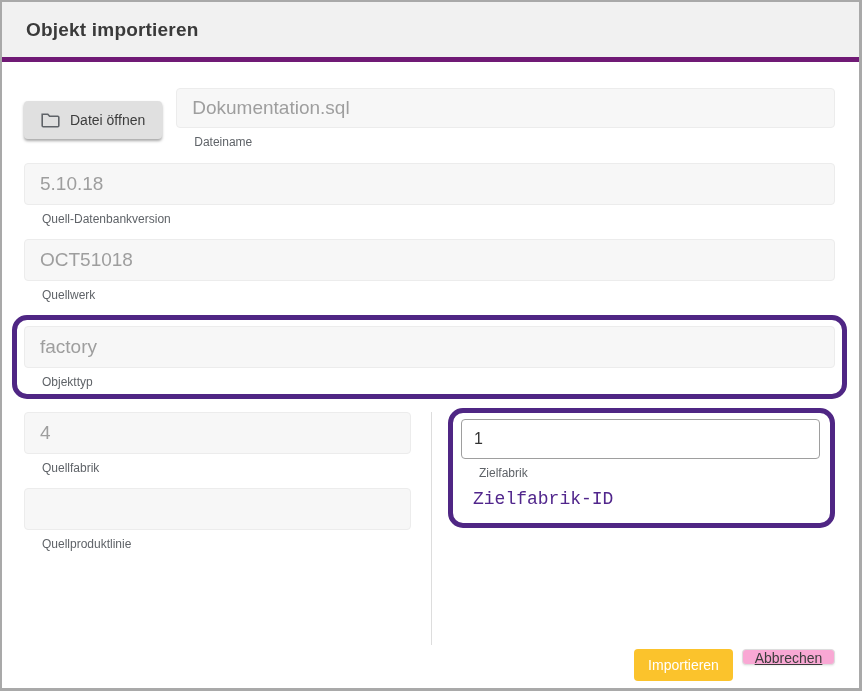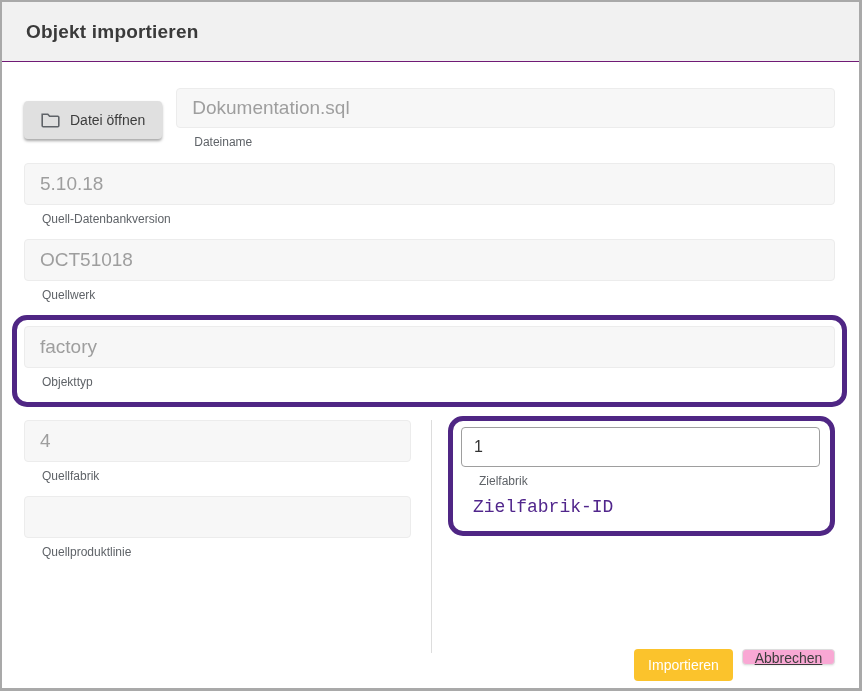--- a/index.html
+++ b/index.html
@@ -3,21 +3,21 @@
 <meta charset="utf-8">
 <style>
   * { box-sizing: border-box; margin: 0; padding: 0; }
   html, body { width: 862px; height: 691px; background: #fff; }
   .frame {
     position: relative; width: 862px; height: 691px; background: #fff;
     border: 2px solid #a9a9a9; border-right-width: 3px; border-bottom-width: 3px;
     overflow: hidden; font-family: "Liberation Sans", sans-serif;
   }
   .header {
-    height: 60px; background: #f1f1f1; border-bottom: 1px solid #701a75;
+    height: 60px; background: #f1f1f1; border-bottom: 5px solid #701a75;
     display: flex; align-items: center; padding: 0 24px;
   }
   .title { font-size: 19px; font-weight: 700; color: #3a3a3a; letter-spacing: .2px; }
   .body { padding: 26px 24px 0 22px; }
 
   .gray-input {
     display: block; width: 100%; height: 42px; background: #f7f7f7;
     border: 1px solid #ececec; border-radius: 4px; padding: 0 15px;
     font-size: 19px; color: #9e9e9e; font-family: "Liberation Sans", sans-serif;
   }
@@ -34,21 +34,21 @@
     display: flex; align-items: center; gap: 10px; cursor: pointer;
     box-shadow: 0 2px 3px rgba(0,0,0,.35); font-family: "Liberation Sans", sans-serif;
     white-space: nowrap;
   }
   .folder-icon { display: inline-flex; }
 
   .hl-box {
     border: 5px solid #4F2684; border-radius: 15px;
     margin: 5px -12px 13px -12px; padding: 6px 7px 1px 7px;
   }
-  .hl-box .field { margin-bottom: 12px; }
+  .hl-box .field { margin-bottom: 4px; }
 
   .columns { display: flex; align-items: flex-start; }
   .col-left { width: 408px; padding-right: 20px; border-right: 1px solid #ddd; min-height: 233px; }
   .col-right { flex: 1; padding-left: 16px; }
 
   .hl-box2 {
     border: 5px solid #4F2684; border-radius: 15px;
     margin-top: -4px; padding: 6px 10px 14px 8px;
   }
   .active-input {

